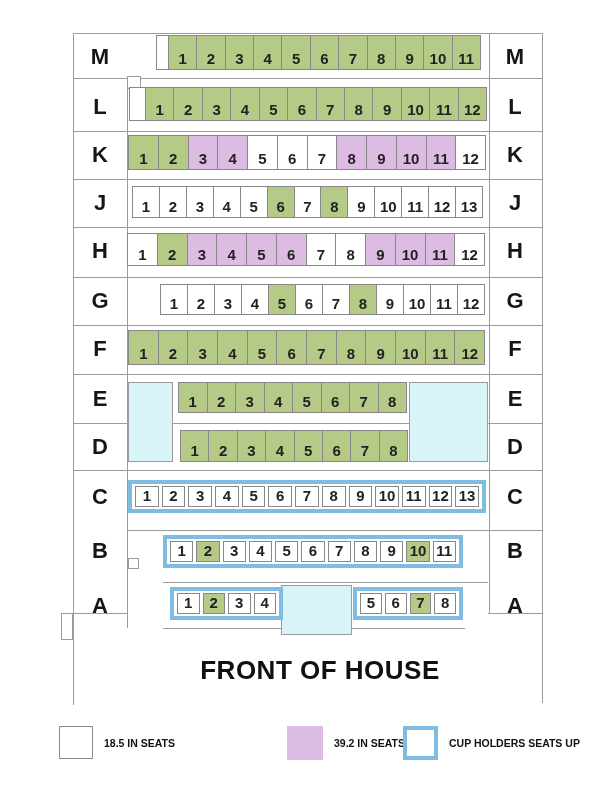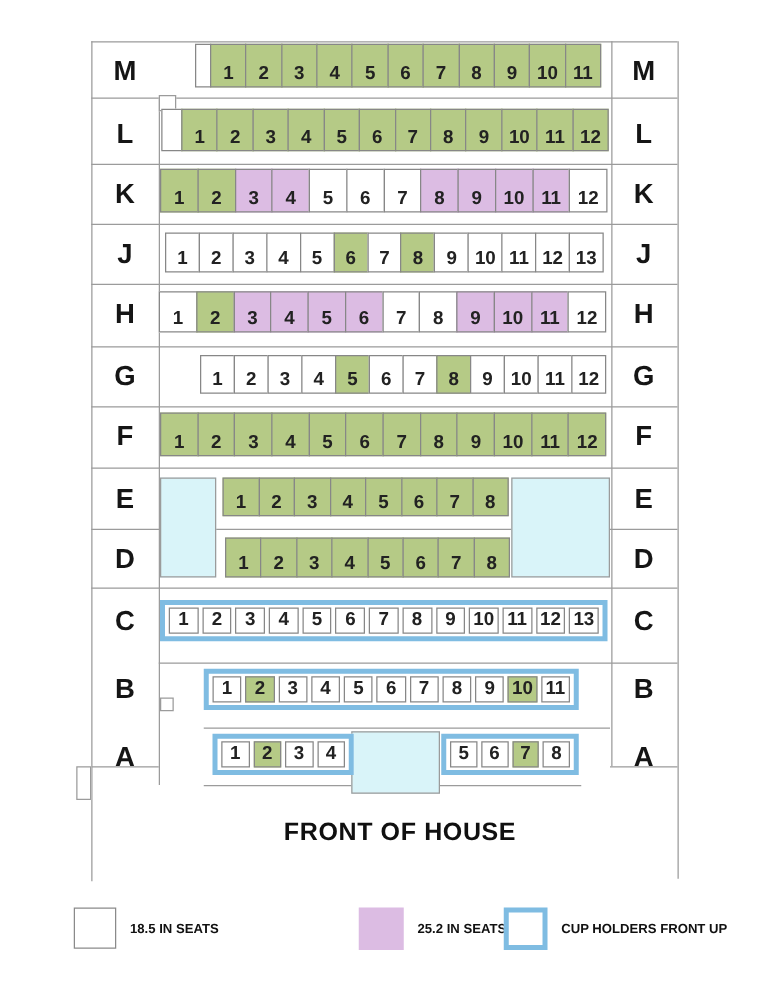--- a/index.html
+++ b/index.html
@@ -38,21 +38,21 @@
   .sz19 { background:var(--green, #b5ca86); }
   .sz21 { background:var(--purple, #dcbce3); }
   .row-letter {
     position:absolute; width:54px; height:28px; line-height:28px;
     text-align:center; font-size:22px; font-weight:bold; color:#151515; z-index:4;
   }
   .row-letter.left  { left:73px; }
   .row-letter.right { left:488px; }
   .foh-title {
     position:absolute; left:100px; top:655px; width:440px; text-align:center;
-    font-size:20px; font-weight:bold; letter-spacing:0.5px; color:#101010; z-index:4;
+    font-size:26px; font-weight:bold; letter-spacing:0.5px; color:#101010; z-index:4;
   }
   .legend-item {
     position:absolute; top:726px; display:flex; align-items:center; gap:11px; z-index:4;
   }
   .swatch { box-sizing:border-box; flex:0 0 auto; }
   .sw18  { width:34px; height:33px; background:#ffffff; border:1.5px solid #8a8a8a; }
   .sw19  { width:38px; height:34px; background:var(--green, #b5ca86); }
   .sw21  { width:36px; height:34px; background:var(--purple, #dcbce3); }
   .swcup { width:35px; height:34px; background:#ffffff; border:4px solid var(--cup, #7fbce2); }
   .legend-label {
@@ -278,20 +278,20 @@
     </div>
 
   <div class="foh-title">FRONT OF HOUSE</div>
 
   <div class="legend-item" style="left:59px;">
     <div class="swatch sw18"></div>
     <div class="legend-label">18.5 IN SEATS</div>
   </div>
   <div class="legend-item" style="left:287px;">
     <div class="swatch sw21"></div>
-    <div class="legend-label">25.2 IN SEATS</div>
+    <div class="legend-label">39.2 IN SEATS</div>
   </div>
   <div class="legend-item" style="left:403px;">
     <div class="swatch swcup"></div>
-    <div class="legend-label">CUP HOLDERS FRONT UP</div>
+    <div class="legend-label">CUP HOLDERS SEATS UP</div>
   </div>
 
 </div>
 
 </body></html>

